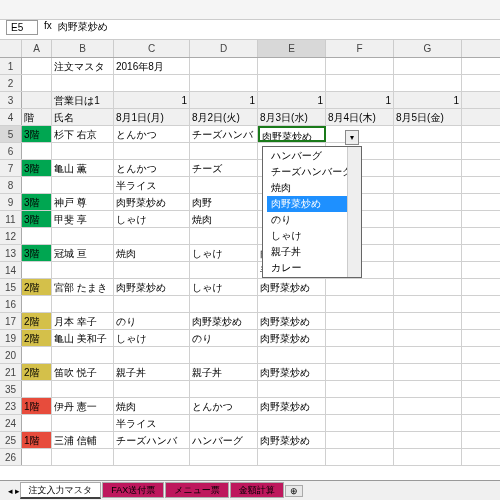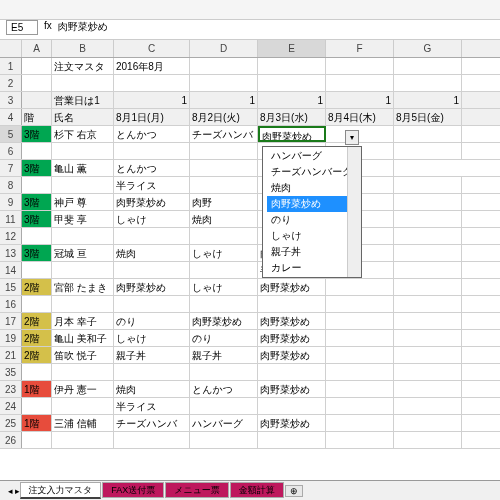--- a/index.html
+++ b/index.html
@@ -113,20 +113,21 @@
         <div class="cell cD  "></div>
         <div class="cell cE  "></div>
         <div class="cell cF  "></div>
         <div class="cell cG  "></div>
       </div>
       <div class="row ">
         <div class="rowh ">7</div>
         <div class="cell cA g3 ">3階</div>
         <div class="cell cB  ">亀山 薫</div>
         <div class="cell cC  ">とんかつ</div>
+        <div class="cell cD  ">チーズ</div>
         <div class="cell cE  "></div>
         <div class="cell cF  "></div>
         <div class="cell cG  "></div>
       </div>
       <div class="row ">
         <div class="rowh ">8</div>
         <div class="cell cA  "></div>
         <div class="cell cB  "></div>
         <div class="cell cC  ">半ライス</div>
         <div class="cell cD  "></div>
@@ -214,20 +215,30 @@
         <div class="cell cF  "></div>
         <div class="cell cG  "></div>
       </div>
       <div class="row ">
         <div class="rowh ">19</div>
         <div class="cell cA g2 ">2階</div>
         <div class="cell cB  ">亀山 美和子</div>
         <div class="cell cC  ">しゃけ</div>
         <div class="cell cD  ">のり</div>
         <div class="cell cE  ">肉野菜炒め</div>
+        <div class="cell cF  "></div>
+        <div class="cell cG  "></div>
+      </div>
+      <div class="row ">
+        <div class="rowh ">20</div>
+        <div class="cell cA  "></div>
+        <div class="cell cB  "></div>
+        <div class="cell cC  "></div>
+        <div class="cell cD  "></div>
+        <div class="cell cE  "></div>
         <div class="cell cF  "></div>
         <div class="cell cG  "></div>
       </div>
       <div class="row ">
         <div class="rowh ">21</div>
         <div class="cell cA g2 ">2階</div>
         <div class="cell cB  ">笛吹 悦子</div>
         <div class="cell cC  ">親子丼</div>
         <div class="cell cD  ">親子丼</div>
         <div class="cell cE  ">肉野菜炒め</div>

